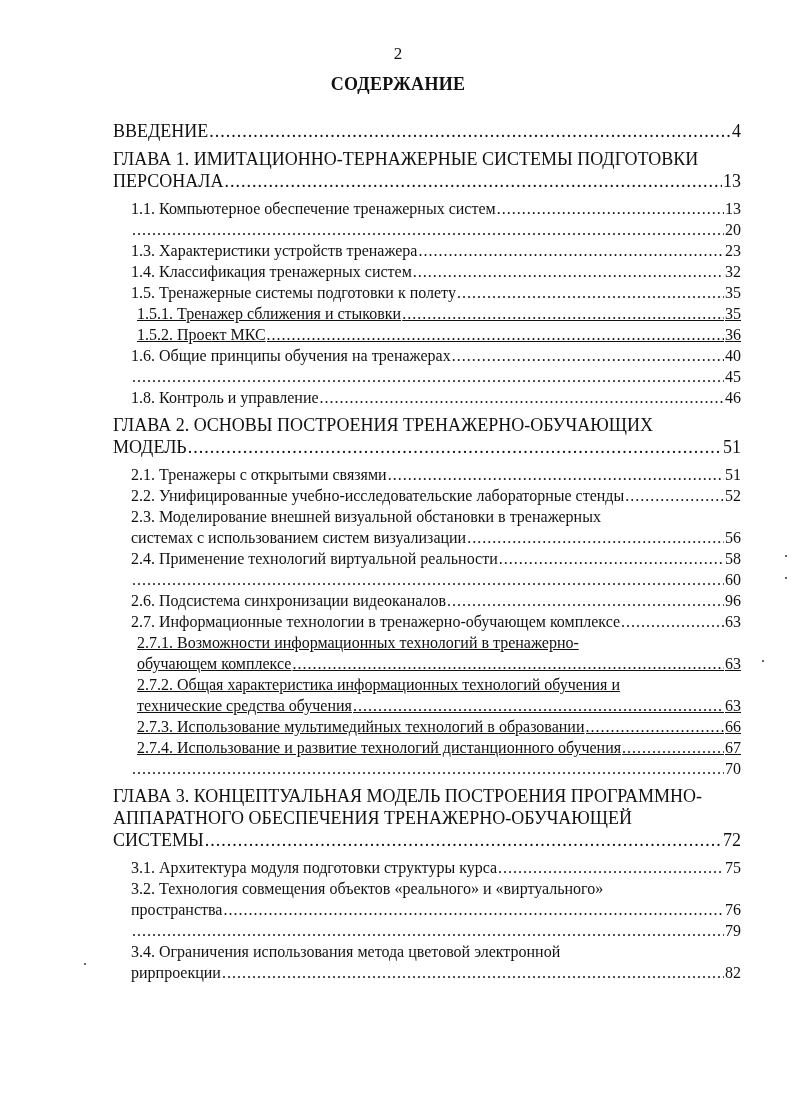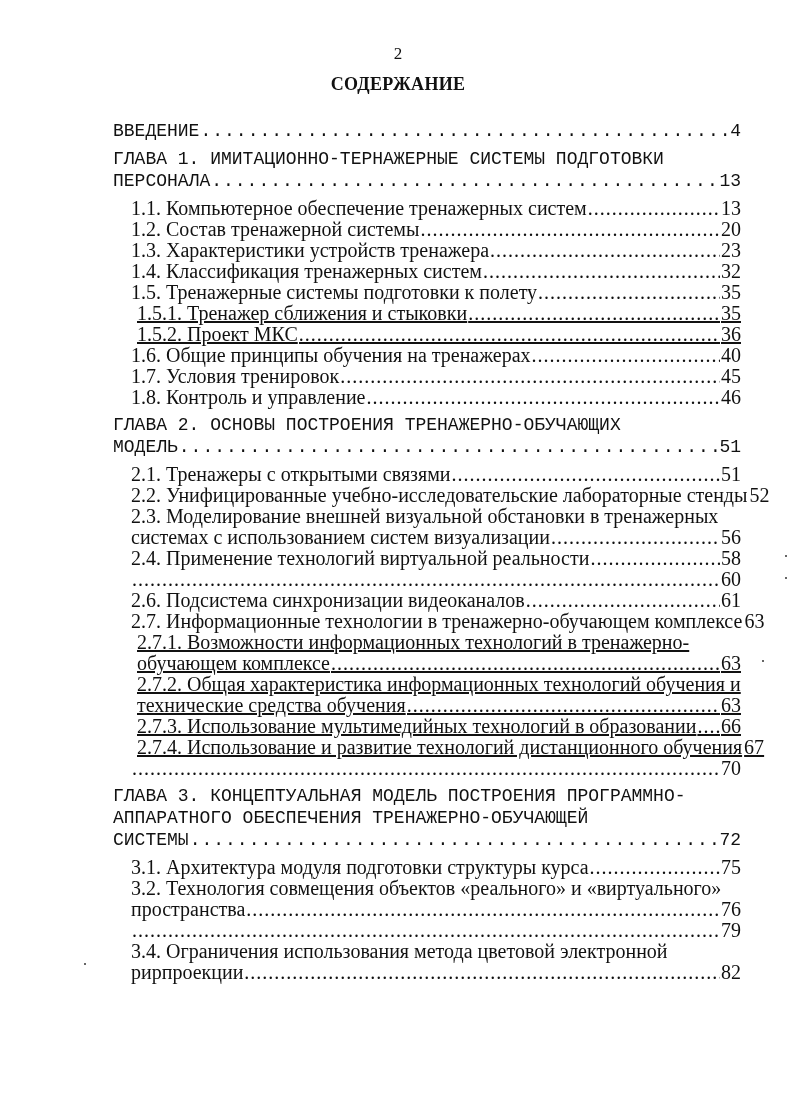--- a/index.html
+++ b/index.html
@@ -1,22 +1,22 @@
 <!DOCTYPE html>
 <html><head>
 <meta charset="utf-8">
 <style>
   html, body { margin: 0; padding: 0; background: #ffffff; }
   body { width: 796px; height: 1093px; position: relative; overflow: hidden;
          font-family: "Liberation Serif", "DejaVu Serif", serif; color: #111; }
   .page-num { position: absolute; top: 44px; left: 0; width: 796px; text-align: center; font-size: 17px; }
   .title { position: absolute; top: 74px; left: 0; width: 796px; text-align: center; font-size: 18px; font-weight: bold; letter-spacing: 0.3px; }
   .toc { position: absolute; top: 120px; left: 113px; width: 628px; }
-  .entry { position: relative; font-size: 20px; line-height: 21px; }
-  .entry.chapter { margin-top: 6px; font-size: 18px; line-height: 22px; font-family: Liberation Mono, monospace; }
+  .entry { position: relative; font-size: 16px; line-height: 21px; }
+  .entry.chapter { margin-top: 6px; font-size: 18px; line-height: 22px; }
   .entry.first { margin-top: 0; }
   .entry.lvl2 { padding-left: 18px; }
   .entry.lvl3 { padding-left: 24px; text-decoration: underline; }
   .entry.after-chapter { margin-top: 6px; }
   .line { display: flex; align-items: baseline; white-space: nowrap; }
   .line .txt { flex: 0 0 auto; }
   .line .dots { flex: 1 1 auto; overflow: hidden; margin: 0 1px; }
   .line .dots::after { content: "........................................................................................................................................................................................................................................"; letter-spacing: 1px; }
   .line .pg { flex: 0 0 auto; text-align: right; }
   .wrap-line { white-space: nowrap; }
@@ -46,21 +46,20 @@
     </div>
     <div class="entry lvl2 after-chapter">
       <div class="line">
         <span class="txt">1.1. Компьютерное обеспечение тренажерных систем</span>
         <span class="dots"></span>
         <span class="pg">13</span>
       </div>
     </div>
     <div class="entry lvl2">
       <div class="line">
-        <span class="txt">1.2. Состав тренажерной системы</span>
         <span class="dots"></span>
         <span class="pg">20</span>
       </div>
     </div>
     <div class="entry lvl2">
       <div class="line">
         <span class="txt">1.3. Характеристики устройств тренажера</span>
         <span class="dots"></span>
         <span class="pg">23</span>
       </div>
@@ -95,21 +94,20 @@
     </div>
     <div class="entry lvl2">
       <div class="line">
         <span class="txt">1.6. Общие принципы обучения на тренажерах</span>
         <span class="dots"></span>
         <span class="pg">40</span>
       </div>
     </div>
     <div class="entry lvl2">
       <div class="line">
-        <span class="txt">1.7. Условия тренировок</span>
         <span class="dots"></span>
         <span class="pg">45</span>
       </div>
     </div>
     <div class="entry lvl2">
       <div class="line">
         <span class="txt">1.8. Контроль и управление</span>
         <span class="dots"></span>
         <span class="pg">46</span>
       </div>
@@ -154,21 +152,21 @@
     <div class="entry lvl2">
       <div class="line">
         <span class="dots"></span>
         <span class="pg">60</span>
       </div>
     </div>
     <div class="entry lvl2">
       <div class="line">
         <span class="txt">2.6. Подсистема синхронизации видеоканалов</span>
         <span class="dots"></span>
-        <span class="pg">61</span>
+        <span class="pg">96</span>
       </div>
     </div>
     <div class="entry lvl2">
       <div class="line">
         <span class="txt">2.7. Информационные технологии в тренажерно-обучающем комплексе</span>
         <span class="dots"></span>
         <span class="pg">63</span>
       </div>
     </div>
     <div class="entry lvl3">

